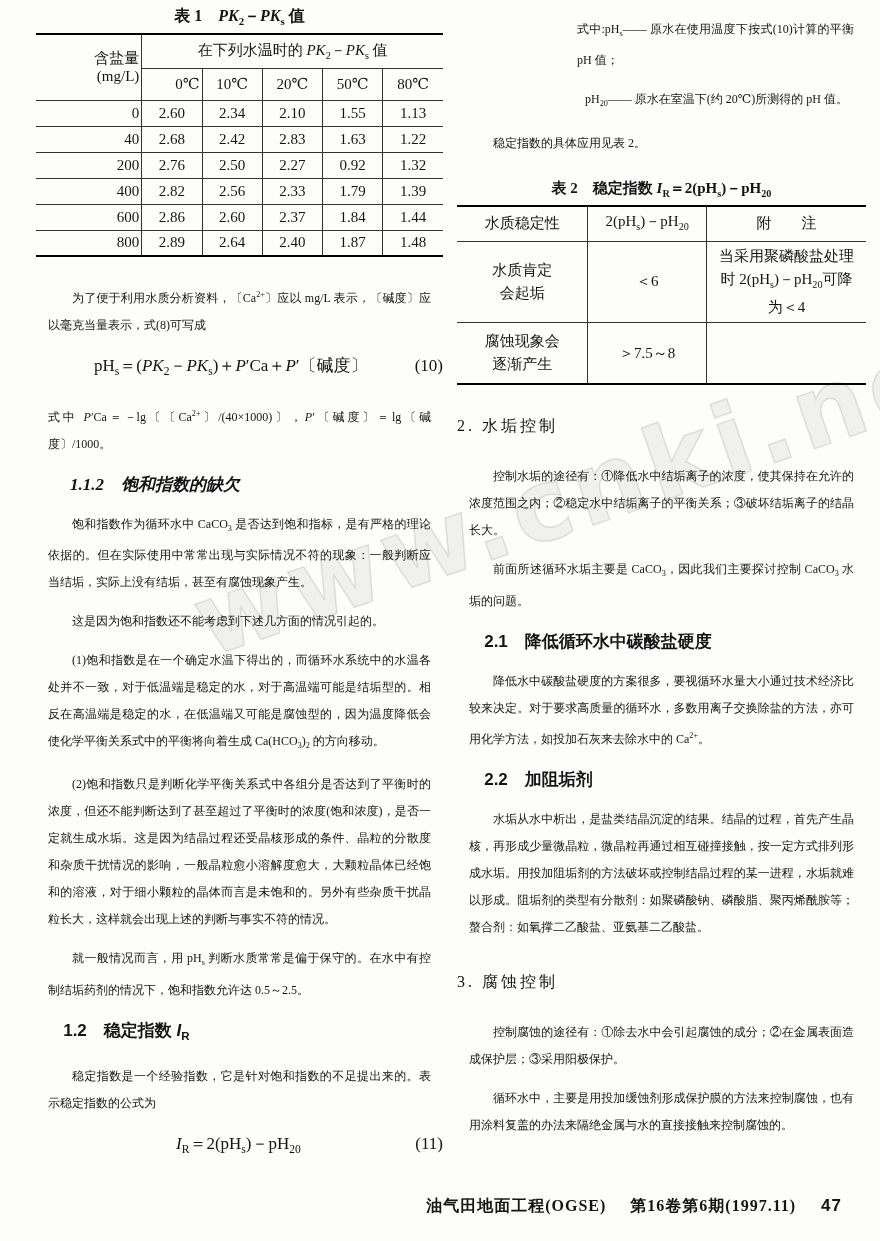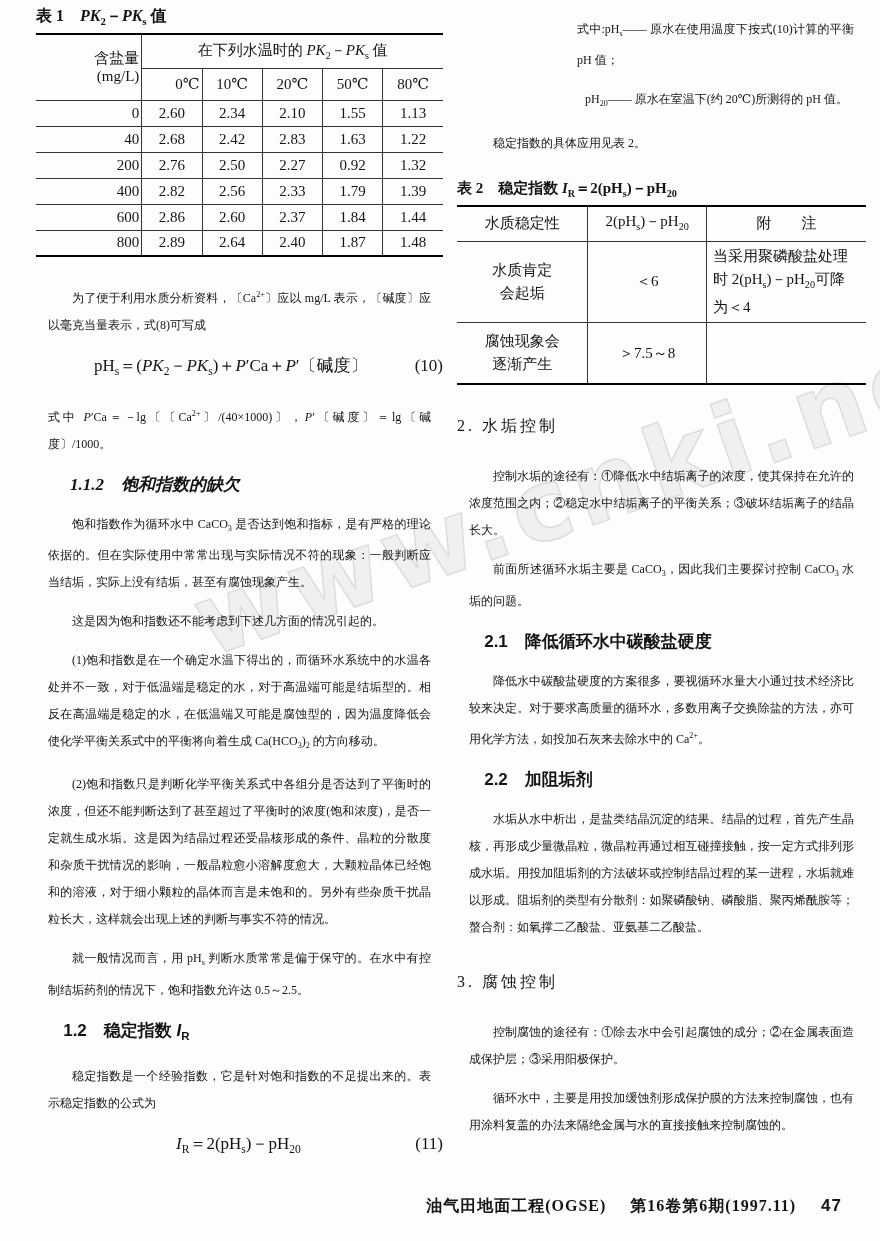--- a/index.html
+++ b/index.html
@@ -19,35 +19,35 @@
     font-family: "DejaVu Sans", sans-serif;
     font-weight: bold; font-size: 100px; letter-spacing: 6px;
     color: rgba(190,190,190,0.20);
     -webkit-text-stroke: 1.5px rgba(175,175,175,0.35);
     white-space: nowrap; z-index: 0; pointer-events: none;
   }
   .col { position: absolute; top: 4px; z-index: 1; }
   .col-left  { left: 36px;  width: 407px; }
   .col-right { left: 457px; width: 409px; }
 
-  .tbl-caption { text-align:left; font-weight:bold; font-size:16px; margin:2px 0 6px; }
+  .tbl-caption { text-align:center; font-weight:bold; font-size:16px; margin:2px 0 6px; }
   table { border-collapse: collapse; width: 100%; table-layout: fixed; }
   .tbl1 { border-top:2px solid #000; border-bottom:2px solid #000; }
   .tbl1 td, .tbl1 th { border:1px solid #333; text-align:center; font-size:15px; font-weight:normal; padding:1px 2px; }
   .tbl1 td:first-child, .tbl1 th:first-child { border-left:none;text-align:right; }
   .tbl1 td:last-child,  .tbl1 th:last-child  { border-right:none; }
   .tbl1 .hr1 { height:34px; } .tbl1 .hr2 { height:32px; }
   .tbl1 .dr  { height:26px; }
 
   .tbl2 { border-top:2px solid #000; border-bottom:2px solid #000; }
   .tbl2 td, .tbl2 th { border:1px solid #333; text-align:center; font-size:15px; font-weight:normal; line-height:23px; padding:3px 6px; }
   .tbl2 td:first-child, .tbl2 th:first-child { border-left:none; }
   .tbl2 td:last-child,  .tbl2 th:last-child  { border-right:none; }
   .tbl2 .hr { height:34px; } .tbl2 .dr { height:62px; }
-  .tbl2 .note { text-align:left; }
+  .tbl2 .note { text-align:center; }
 
   p.body { margin:12px; font-size:12px; line-height:27px; text-align:justify; text-indent:2em; }
   p.noindent { text-indent:0; }
   .hangwrap { padding-left:108px; text-indent:-108px; }
   .hangwrap2 { padding-left:116px; text-indent:-88px; }
   .formula { display:flex; justify-content:space-between; align-items:baseline; font-size:17px; line-height:30px; margin:1px 0; }
   .h-kai { font-size:17px; line-height:29px; margin:2px 0 1px; text-indent:2em; font-style:italic; font-weight:700; }
   .h-hei { font-size:17px; line-height:29px; margin:3px 0 2px; text-indent:1.6em;
            font-family:"Liberation Sans","DejaVu Sans",sans-serif; font-weight:bold; }
   .section-title { text-align:left; font-size:16px; line-height:26px; letter-spacing:3px; margin:28px 0 24px; }

